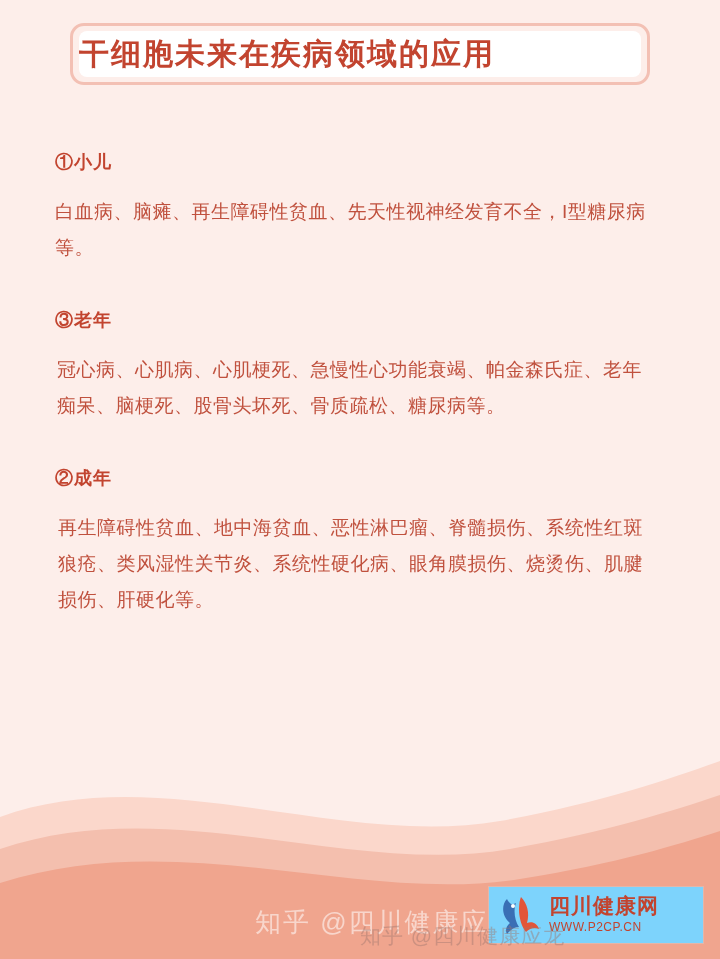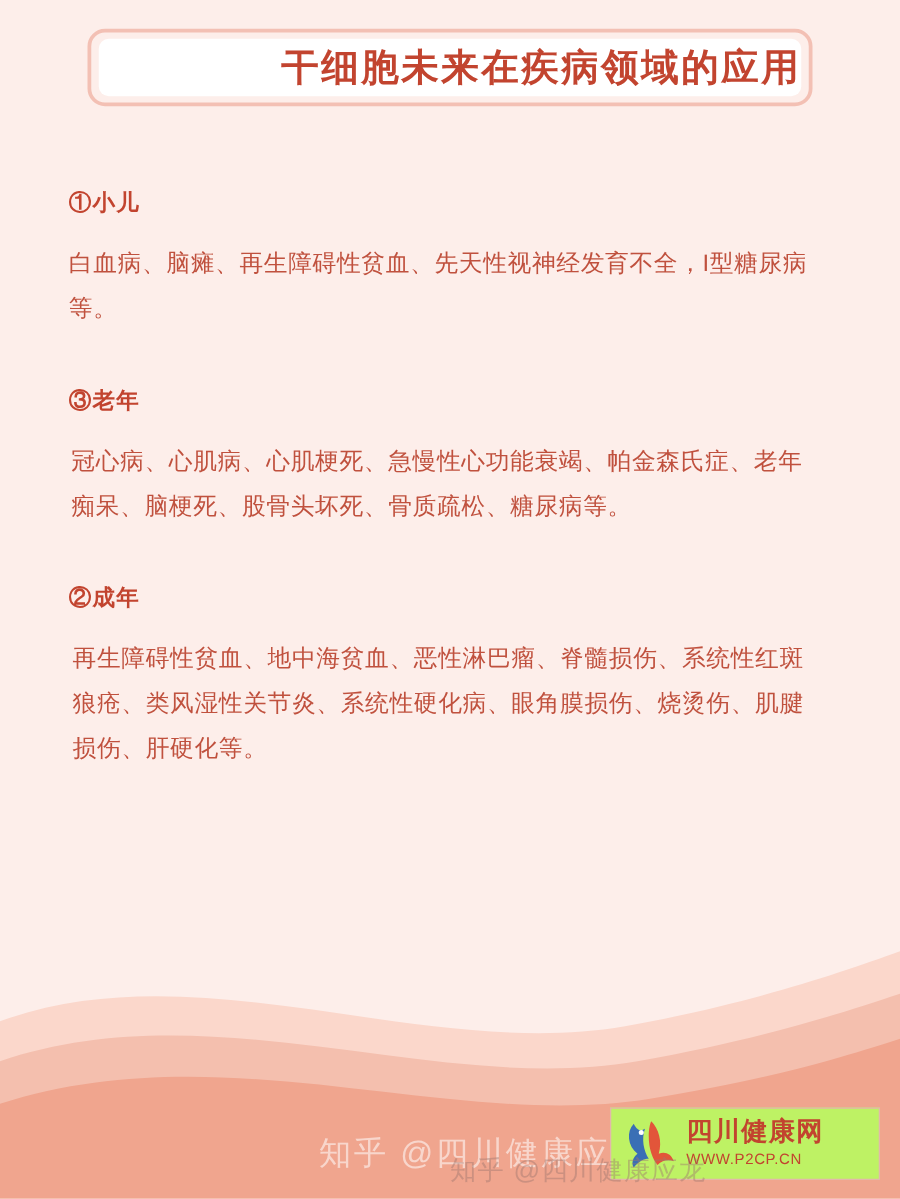--- a/index.html
+++ b/index.html
@@ -52,21 +52,21 @@
     position: absolute;
     left: 9px;
     top: 8px;
     width: 562px;
     height: 46px;
     box-sizing: border-box;
     background: #ffffff;
     border-radius: 8px;
     display: flex;
     align-items: center;
-    justify-content: flex-end;
+    justify-content: flex-start;
   }
   .title-text {
     font-size: 30px;
     font-weight: bold;
     letter-spacing: 2px;
     color: #c2442f;
     white-space: nowrap;
   }
   
   .content {
@@ -109,21 +109,21 @@
     letter-spacing: 2px;
     z-index: 3;
     white-space: nowrap;
   }
   .logo-box {
     position: absolute;
     left: 488px;
     top: 886px;
     width: 216px;
     height: 58px;
-    background: #bef264;
+    background: #7dd3fc;
     border: 1px solid #e3b7aa;
     z-index: 4;
     display: flex;
     align-items: center;
     padding-left: 8px;
     box-sizing: border-box;
   }
   .logo-mark {
     width: 46px;
     height: 44px;

